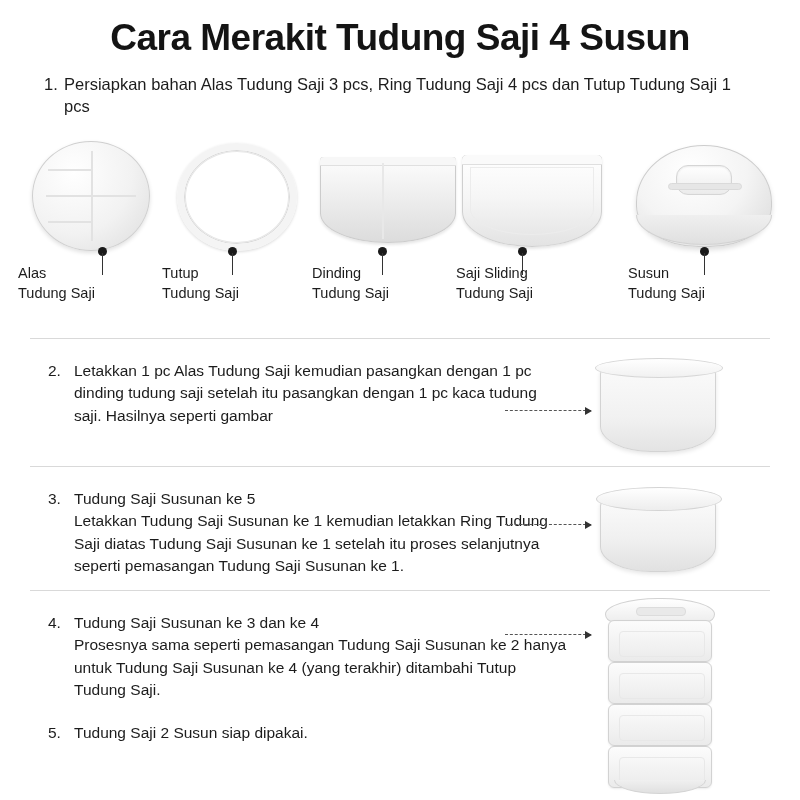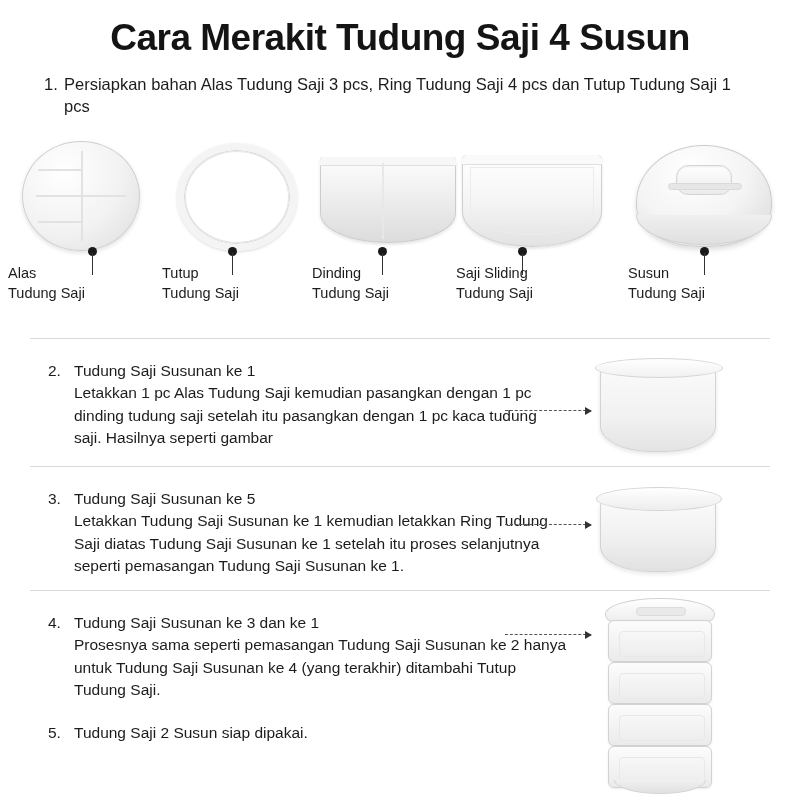--- a/index.html
+++ b/index.html
@@ -289,21 +289,21 @@
 
 <div class="title">Cara Merakit Tudung Saji 4 Susun</div>
 
 <div class="step1">
   <span class="num">1.</span>
   <span class="body">Persiapkan bahan Alas Tudung Saji 3 pcs, Ring Tudung Saji 4 pcs dan Tutup Tudung Saji 1 pcs</span>
 </div>
 
 <div class="parts-row">
 
-  <div class="part" style="left:8px">
+  <div class="part" style="left:18px">
     <div class="art">
       <div class="sh alas-outer"></div>
       <div class="sh alas-line" style="left:73px;top:22px;width:2px;height:90px;"></div>
       <div class="sh alas-line" style="left:28px;top:66px;width:90px;height:2px;"></div>
       <div class="sh alas-line" style="left:30px;top:40px;width:44px;height:2px;"></div>
       <div class="sh alas-line" style="left:30px;top:92px;width:44px;height:2px;"></div>
     </div>
     <div class="dot" style="left:80px;top:118px"></div>
     <div class="leader" style="left:84px;top:124px;height:22px"></div>
     <div class="caption">
@@ -369,21 +369,20 @@
   </div>
 </div>
 
 <div class="divider" style="top:338px"></div>
 <div class="divider" style="top:466px"></div>
 <div class="divider" style="top:590px"></div>
 
 <div class="step" style="left:48px;top:360px;width:520px">
   <span class="num">2.</span>
   <span class="body">
-    <span class="head">Tudung Saji Susunan ke 1</span>
     <span>Letakkan 1 pc Alas Tudung Saji kemudian pasangkan dengan 1 pc dinding tudung saji setelah itu pasangkan dengan 1 pc kaca tudung saji. Hasilnya seperti gambar</span>
   </span>
 </div>
 <div class="arrow" style="left:505px;top:410px;width:86px"></div>
 <div class="asm bowl1" style="left:600px;top:366px">
   <div class="bowl1-top"></div>
 </div>
 
 <div class="step" style="left:48px;top:488px;width:520px">
   <span class="num">3.</span>
@@ -393,21 +392,21 @@
   </span>
 </div>
 <div class="arrow" style="left:505px;top:524px;width:86px"></div>
 <div class="asm bowl2" style="left:600px;top:498px">
   <div class="bowl2-ring"></div>
 </div>
 
 <div class="step" style="left:48px;top:612px;width:520px">
   <span class="num">4.</span>
   <span class="body">
-    <span class="head">Tudung Saji Susunan ke 3 dan ke 1</span>
+    <span class="head">Tudung Saji Susunan ke 3 dan ke 4</span>
     <span>Prosesnya sama seperti pemasangan Tudung Saji Susunan ke 2 hanya untuk Tudung Saji Susunan ke 4 (yang terakhir) ditambahi Tutup Tudung Saji.</span>
   </span>
 </div>
 <div class="arrow" style="left:505px;top:634px;width:86px"></div>
 <div class="asm stack" style="left:608px;top:612px">
   <div class="lid"></div>
   <div class="tier" style="top:8px"></div>
   <div class="tier" style="top:50px"></div>
   <div class="tier" style="top:92px"></div>
   <div class="tier" style="top:134px"></div>

